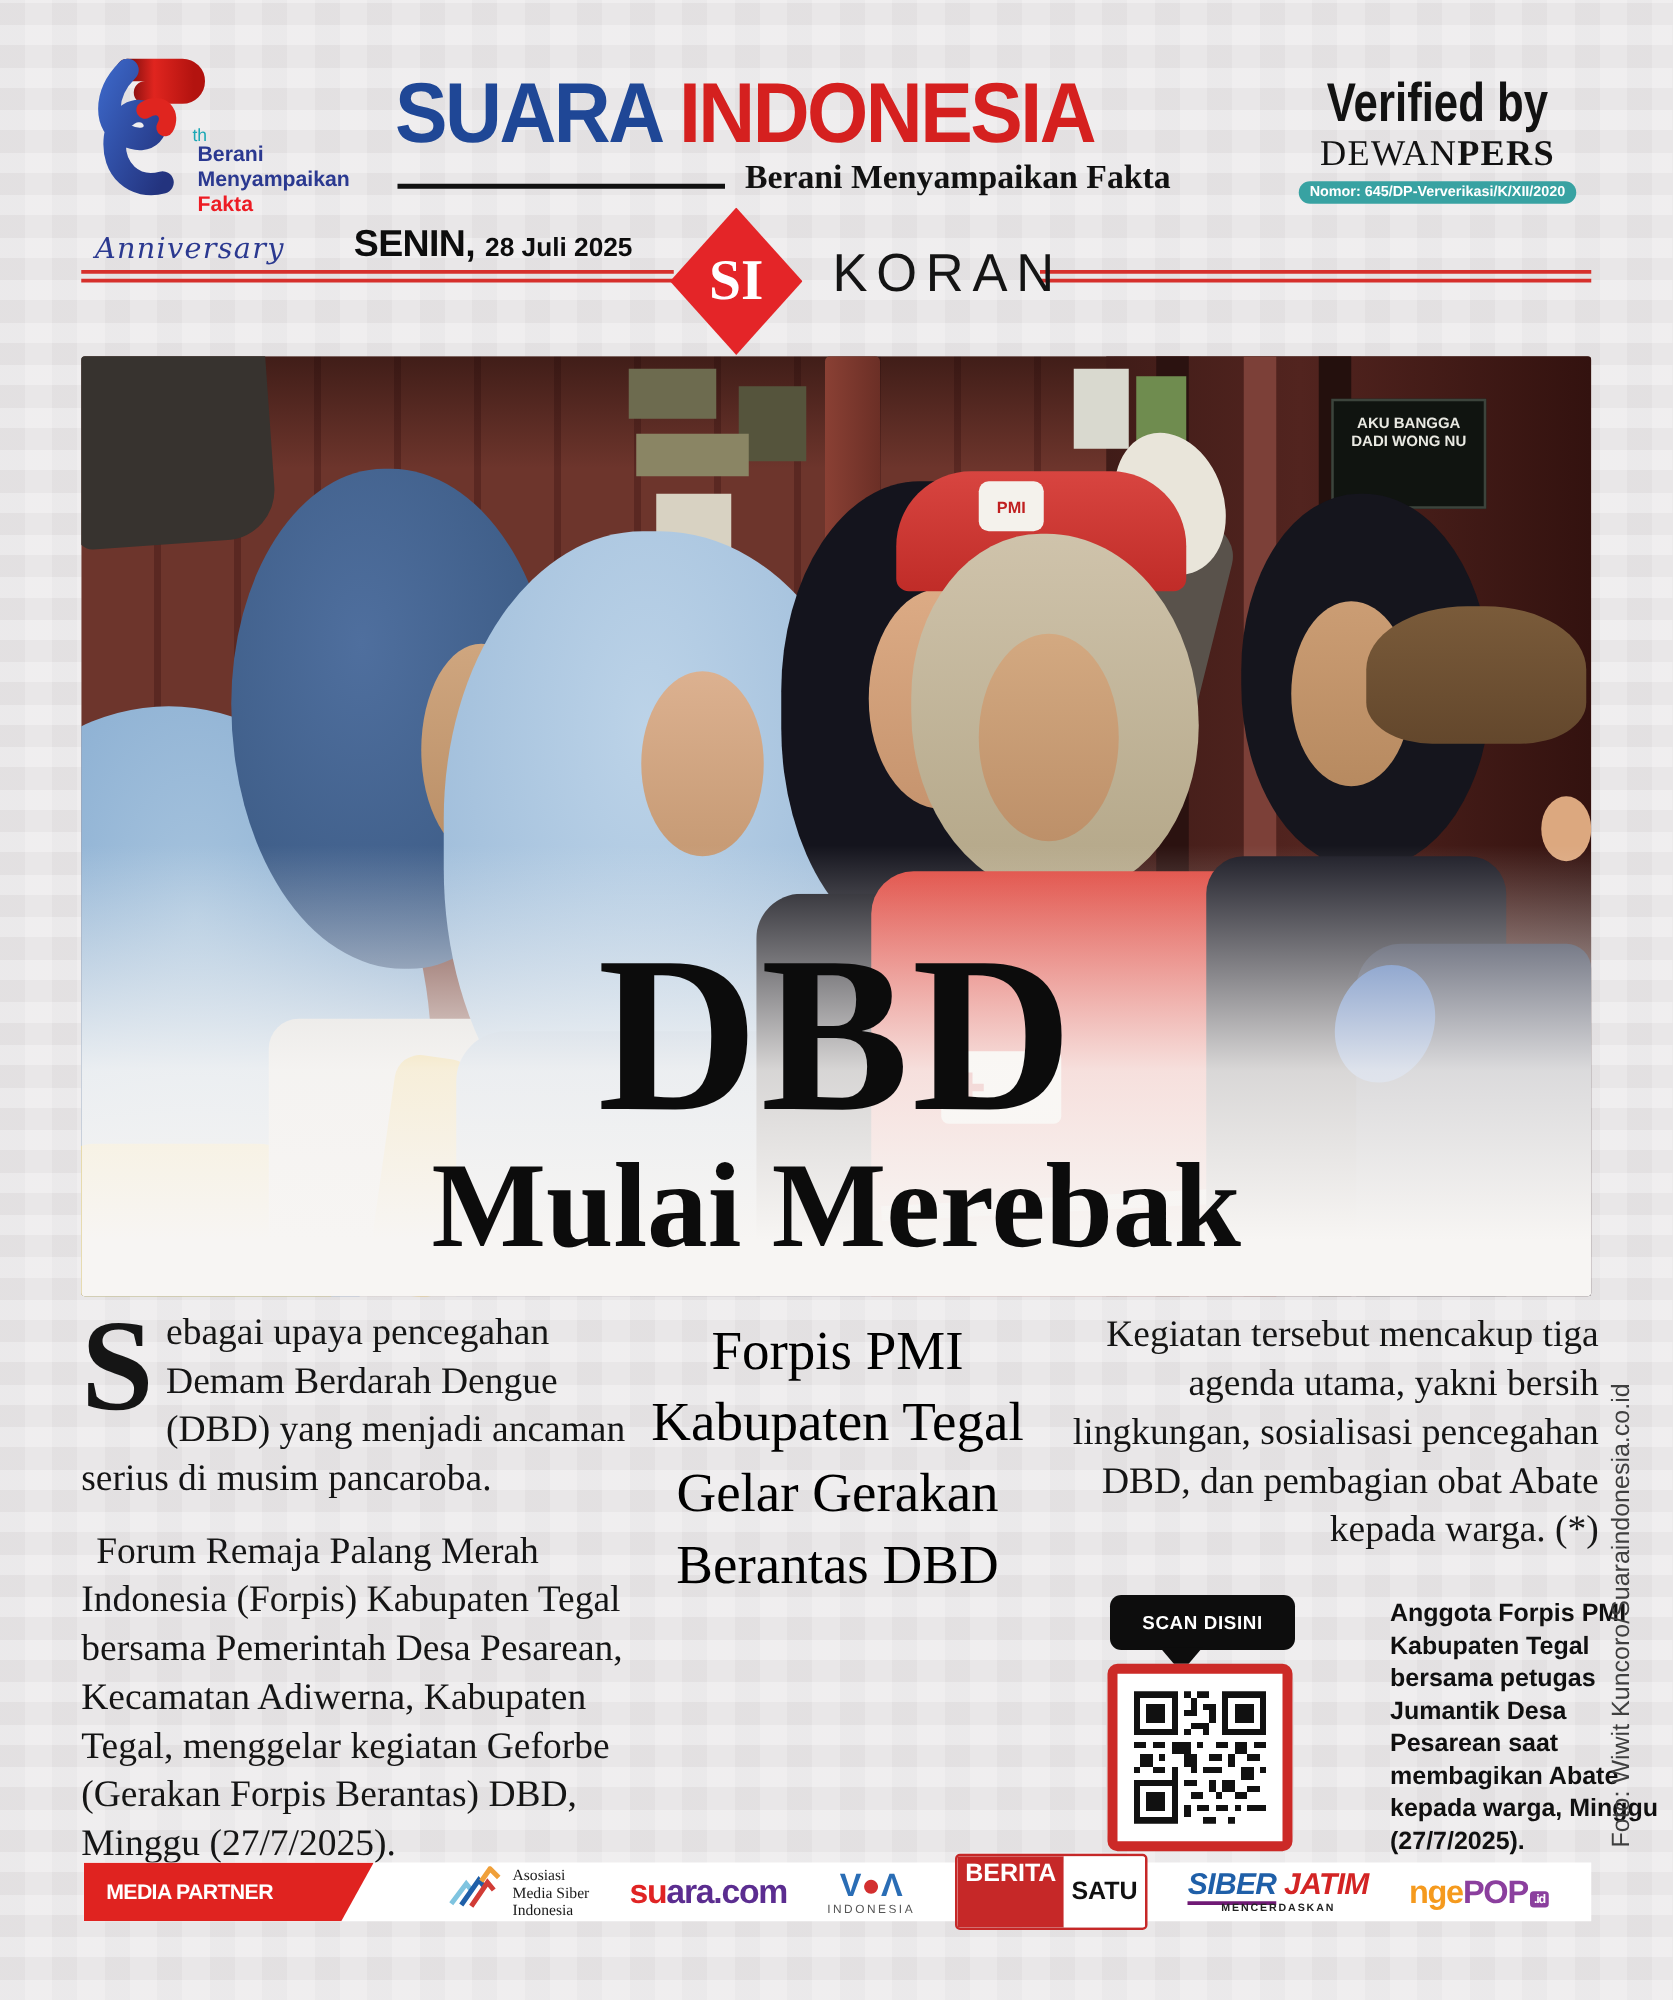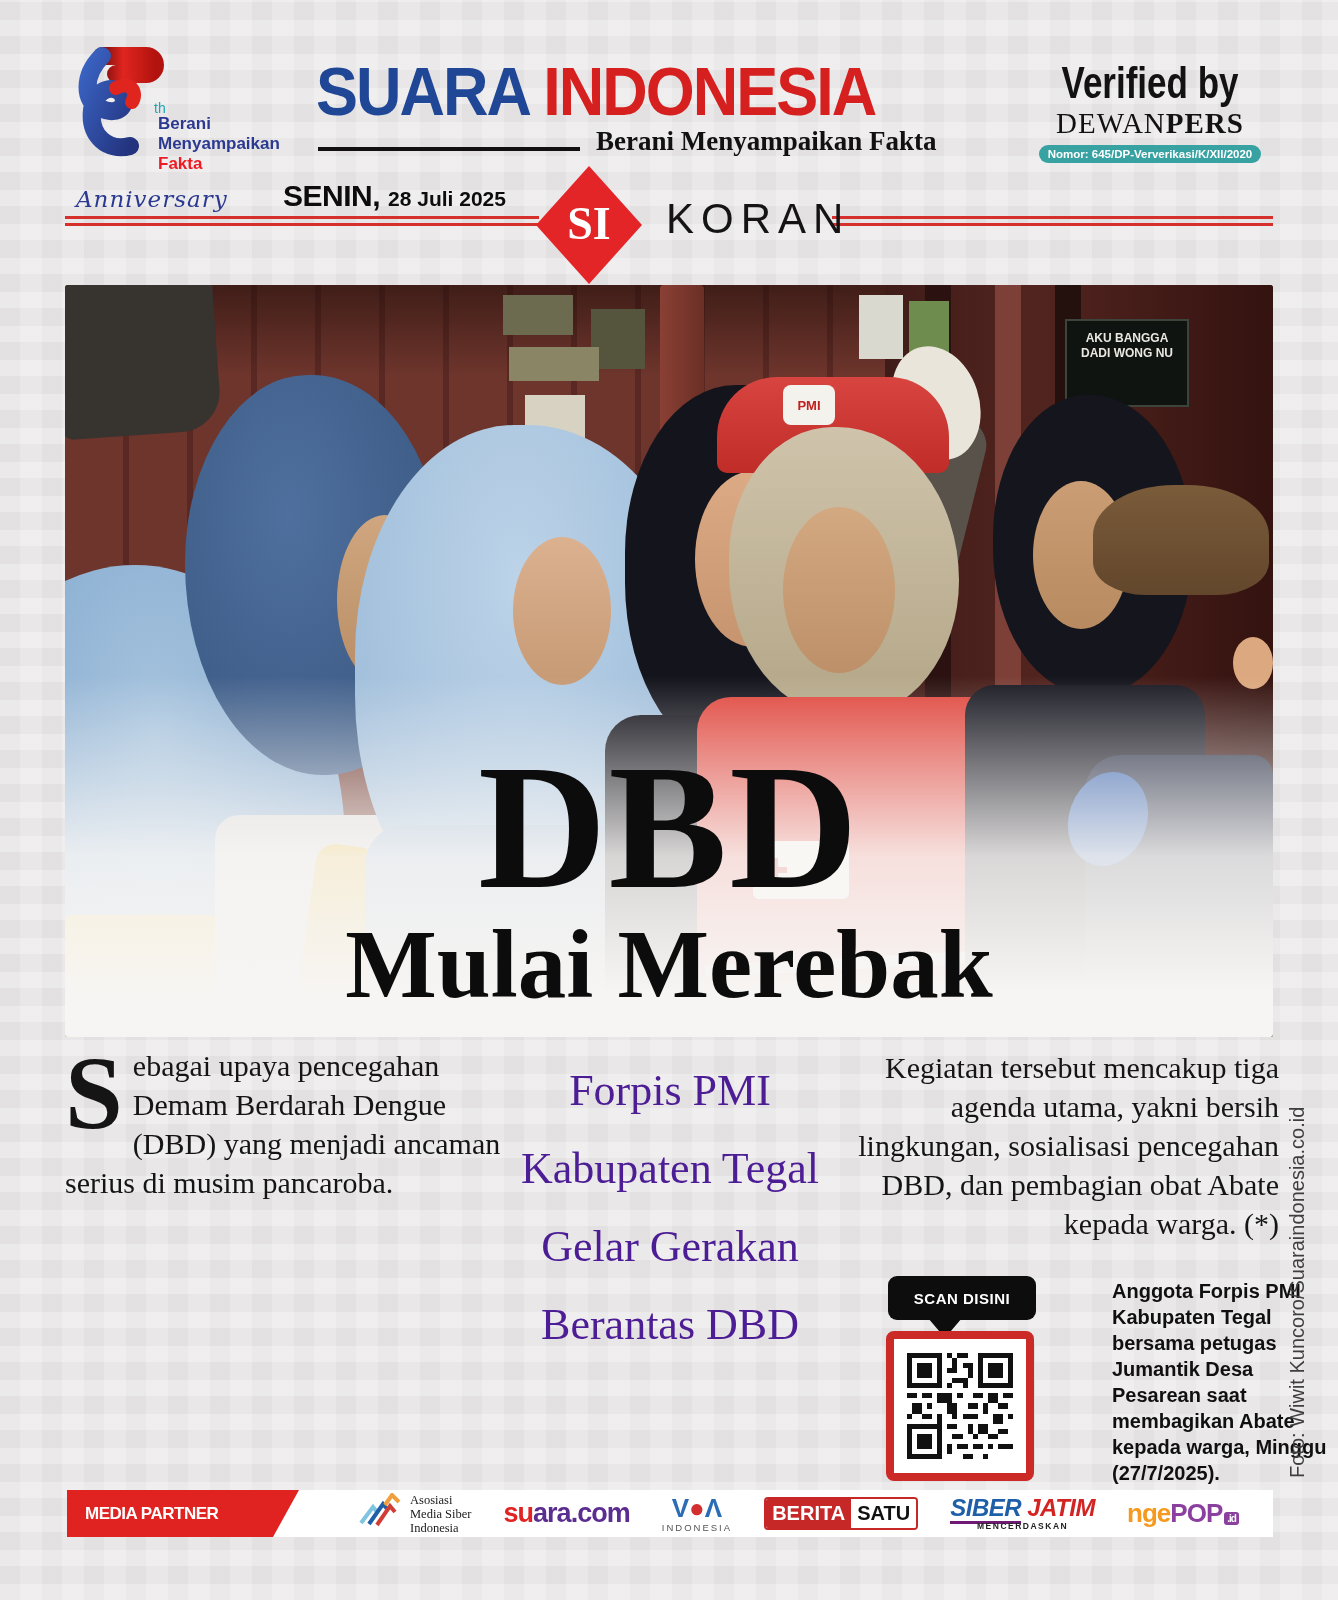--- a/index.html
+++ b/index.html
@@ -104,21 +104,21 @@
 
   
   .headline-main{left:65px;top:738px;width:1208px;text-align:center;font-family:"Liberation Serif",serif;font-weight:bold;font-size:178px;line-height:1;color:#0c0c0c;letter-spacing:2px;}
   .headline-sub{left:65px;top:916px;width:1208px;text-align:center;font-family:"Liberation Serif",serif;font-weight:bold;font-size:97px;line-height:1;color:#0c0c0c;}
 
   
   .col{font-family:"Liberation Serif",serif;color:#151515;}
   .col1{left:65px;top:1046px;width:446px;font-size:30px;line-height:39px;}
   .col1 .dropcap{float:left;font-size:104px;line-height:82px;font-weight:bold;padding:6px 10px 0 0;}
   .col1 .p2{margin-top:19px;text-indent:12px;}
-  .col2{left:500px;top:1052px;width:340px;text-align:center;font-size:44px;line-height:78px;color:#4c1d95;}
+  .col2{left:500px;top:1052px;width:340px;text-align:center;font-size:44px;line-height:57px;color:#000000;}
   .col3{left:845px;top:1048px;width:434px;font-size:30px;line-height:39px;text-indent:12px;text-align:right;}
 
   
   .scan-tip{left:888px;top:1276px;width:148px;height:44px;background:#0d0d0d;border-radius:9px;color:#fff;
      display:flex;align-items:center;justify-content:center;font-size:15px;font-weight:bold;letter-spacing:.5px;}
   .scan-tip-arrow{left:928px;top:1318px;width:0;height:0;border-left:17px solid transparent;border-right:17px solid transparent;border-top:20px solid #0d0d0d;}
   .qr-outer{left:886px;top:1332px;width:148px;height:148px;background:#fff;border-radius:14px;box-shadow:0 0 0 1px #ddd;display:flex;align-items:center;justify-content:center;}
   .qr-red{width:134px;height:134px;border:8px solid #cc2a27;border-radius:8px;background:#fff;display:flex;align-items:center;justify-content:center;}
   .caption{left:1112px;top:1278px;width:228px;font-size:20px;line-height:26px;font-weight:bold;color:#101010;}
 
@@ -132,21 +132,21 @@
   .logo-amsi{display:flex;align-items:flex-start;gap:7px;}
   .amsi-text{font-family:"Liberation Serif",serif;font-size:12.5px;line-height:14px;color:#1a1a1a;}
   .logo-suara{font-size:27px;font-weight:bold;letter-spacing:-1px;}
   .logo-suara .s1{color:#e02424;}.logo-suara .s2{color:#5b2d90;}
   .logo-voa{text-align:center;line-height:1;}
   .voa-mark{font-size:26px;font-weight:bold;color:#2a6db5;letter-spacing:0;}
   .voa-mark .dot{color:#d32f2f;}
   .voa-sub{font-size:9.5px;letter-spacing:2px;color:#555;margin-top:2px;}
   .logo-bsatu{display:flex;border:2px solid #c62828;border-radius:4px;overflow:hidden;font-weight:bold;font-size:20px;}
   .bsatu-1{background:#c62828;color:#fff;padding:3px 6px;}
-  .bsatu-2{background:#fff;color:#111;padding:3px 6px;}
+  .bsatu-2{background:#fff;color:#111;padding:17px 6px;}
   .logo-siber{text-align:center;line-height:1;font-style:italic;font-weight:bold;}
   .siber-1{color:#1f5fa8;font-size:24px;letter-spacing:-.5px;border-bottom:3px solid #701a75;}
   .siber-2{color:#d32424;font-size:24px;letter-spacing:-.5px;}
   .siber-sub{font-style:normal;font-size:8.5px;letter-spacing:1.5px;color:#222;margin-top:2px;}
   .logo-ngepop{font-weight:bold;font-size:26px;letter-spacing:-1px;display:flex;align-items:baseline;}
   .nge{color:#f59a1e;}
   .pop{color:#8b3f9e;}
   .popid{font-size:10px;color:#fff;background:#8b3f9e;border-radius:3px;padding:1px 3px;margin-left:2px;}
 </style>
 </head>
@@ -250,20 +250,21 @@
   <div class="ph mitten"></div>
 
   <div class="ph photo-fade"></div>
 </div>
 
 <div class="abs headline-main">DBD</div>
 <div class="abs headline-sub">Mulai Merebak</div>
 
 <div class="abs col col1">
   <div><span class="dropcap">S</span><span>ebagai upaya pencegahan Demam Berdarah Dengue (DBD) yang menjadi ancaman serius di musim pancaroba.</span></div>
+  <div class="p2">Forum Remaja Palang Merah Indonesia (Forpis) Kabupaten Tegal bersama Pemerintah Desa Pesarean, Kecamatan Adiwerna, Kabupaten Tegal, menggelar kegiatan Geforbe (Gerakan Forpis Berantas) DBD, Minggu (27/7/2025).</div>
 </div>
 
 <div class="abs col col2">Forpis PMI Kabupaten Tegal Gelar Gerakan Berantas DBD</div>
 
 <div class="abs col col3">Kegiatan tersebut mencakup tiga agenda utama, yakni bersih lingkungan, sosialisasi pencegahan DBD, dan pembagian obat Abate kepada warga. (*)</div>
 
 <div class="abs scan-tip">SCAN DISINI</div>
 <div class="abs scan-tip-arrow"></div>
 <div class="abs qr-outer">
   <div class="qr-red">

